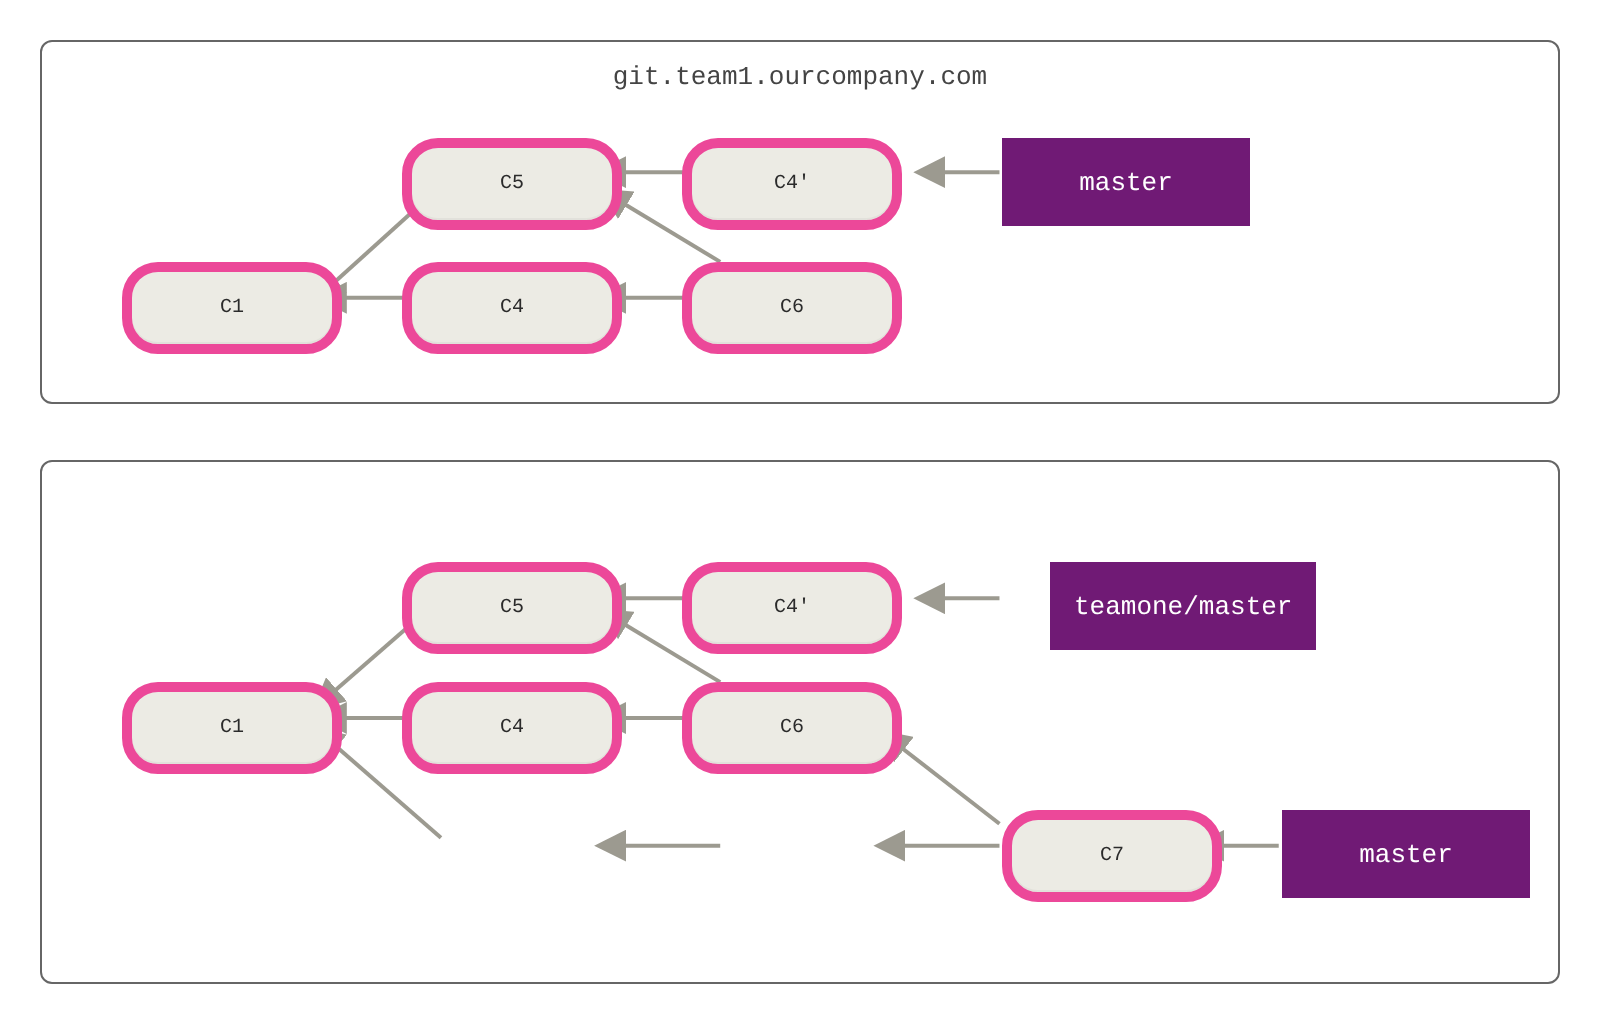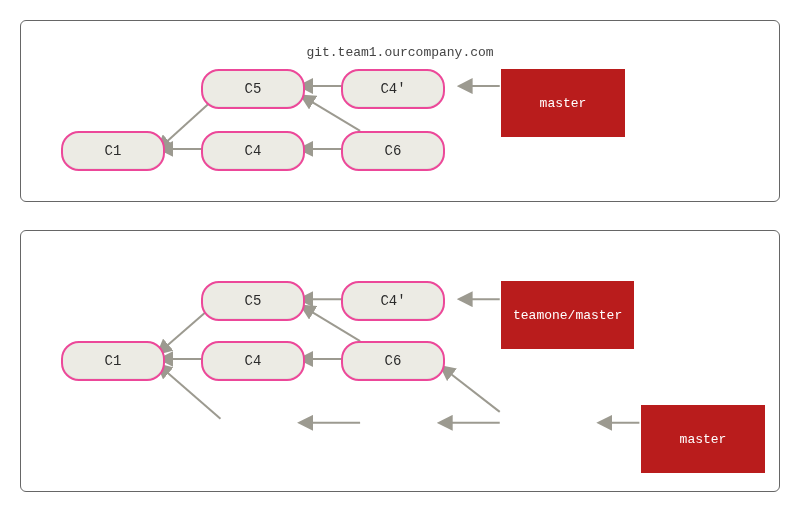--- a/index.html
+++ b/index.html
@@ -1,22 +1,22 @@
 <!DOCTYPE html>
 <html><head>
 <meta charset="utf-8">
 <style>
   html,body{margin:0;padding:0}
   body{width:800px;height:507px;background:#fff;font-family:"Courier New",ui-monospace,monospace;font-size:14px;color:#2b2b2b}
   .frame{position:absolute;left:20px;right:20px;border:1px solid #666;border-radius:6px}
   .panel-top{top:20px;height:180px}
   .panel-bottom{top:230px;height:260px}
-  .title{width:100%;text-align:center;position:absolute;top:24px;font-size:13px;color:#444}
-  .node{position:absolute;width:100px;height:36px;border-radius:18px;background:#ecebe4;border:2px solid #ec4899;display:flex;align-items:center;justify-content:center;font-size:14px;box-shadow:inset 0 -1px 0 rgba(0,0,0,.04)}
-  .ref{position:absolute;height:36px;display:flex;align-items:center;justify-content:center;background:#b91c1c;color:#fff;font-size:13px;padding:16px 12px;white-space:nowrap}
+  .title{width:100%;text-align:center;position:absolute;top:10px;font-size:13px;color:#444}
+  .node{position:absolute;width:100px;height:36px;border-radius:18px;background:#ecebe4;border:5px solid #ec4899;display:flex;align-items:center;justify-content:center;font-size:10px;box-shadow:inset 0 -1px 0 rgba(0,0,0,.04)}
+  .ref{position:absolute;height:36px;display:flex;align-items:center;justify-content:center;background:#701a75;color:#fff;font-size:13px;padding:4px 12px;white-space:nowrap}
   svg.edges{position:absolute;inset:0;width:100%;height:100%;pointer-events:none}
 </style>
 </head>
 <body>
 
 <div class="frame panel-top">
   <div class="title">git.team1.ourcompany.com</div>
 
   <svg class="edges" viewBox="0 0 760 180">
     <defs>
@@ -63,15 +63,16 @@
       <line x1="480" y1="192" x2="420" y2="192"></line>
       <line x1="620" y1="192" x2="580" y2="192"></line>
     </g>
   </svg>
 
   <div class="node" style="left:40px; top:110px">C1</div>
   <div class="node" style="left:180px;top:50px">C5</div>
   <div class="node" style="left:180px;top:110px">C4</div>
   <div class="node" style="left:320px;top:50px">C4'</div>
   <div class="node" style="left:320px;top:110px">C6</div>
-  <div class="ref" style="left:480px;top:50px">teamone/master</div>
+  <div class="node" style="left:480px;top:174px">C7</div>
+  <div class="ref" style="left:504px;top:50px">teamone/master</div>
   <div class="ref" style="left:620px;top:174px;width:100px">master</div>
 </div>
 
 </body></html>

